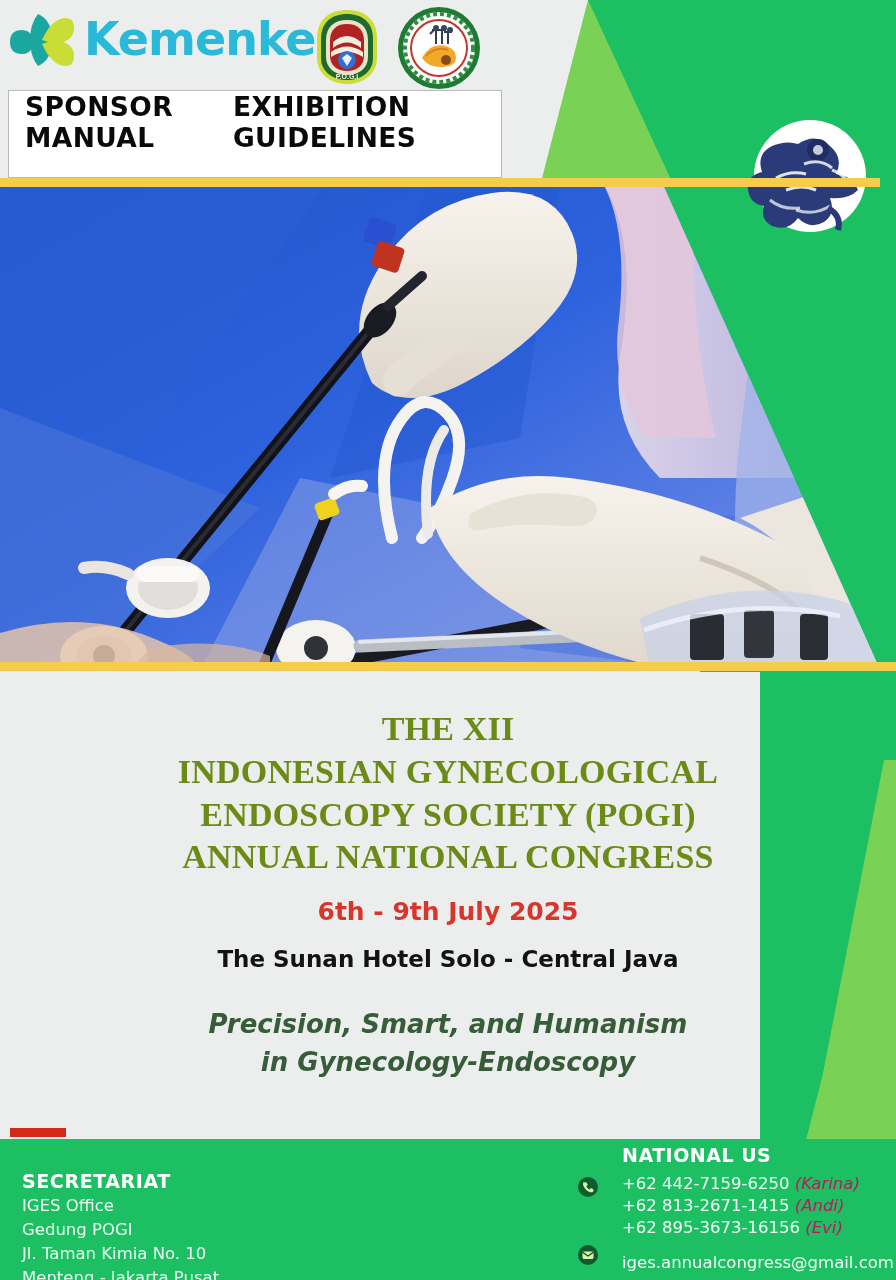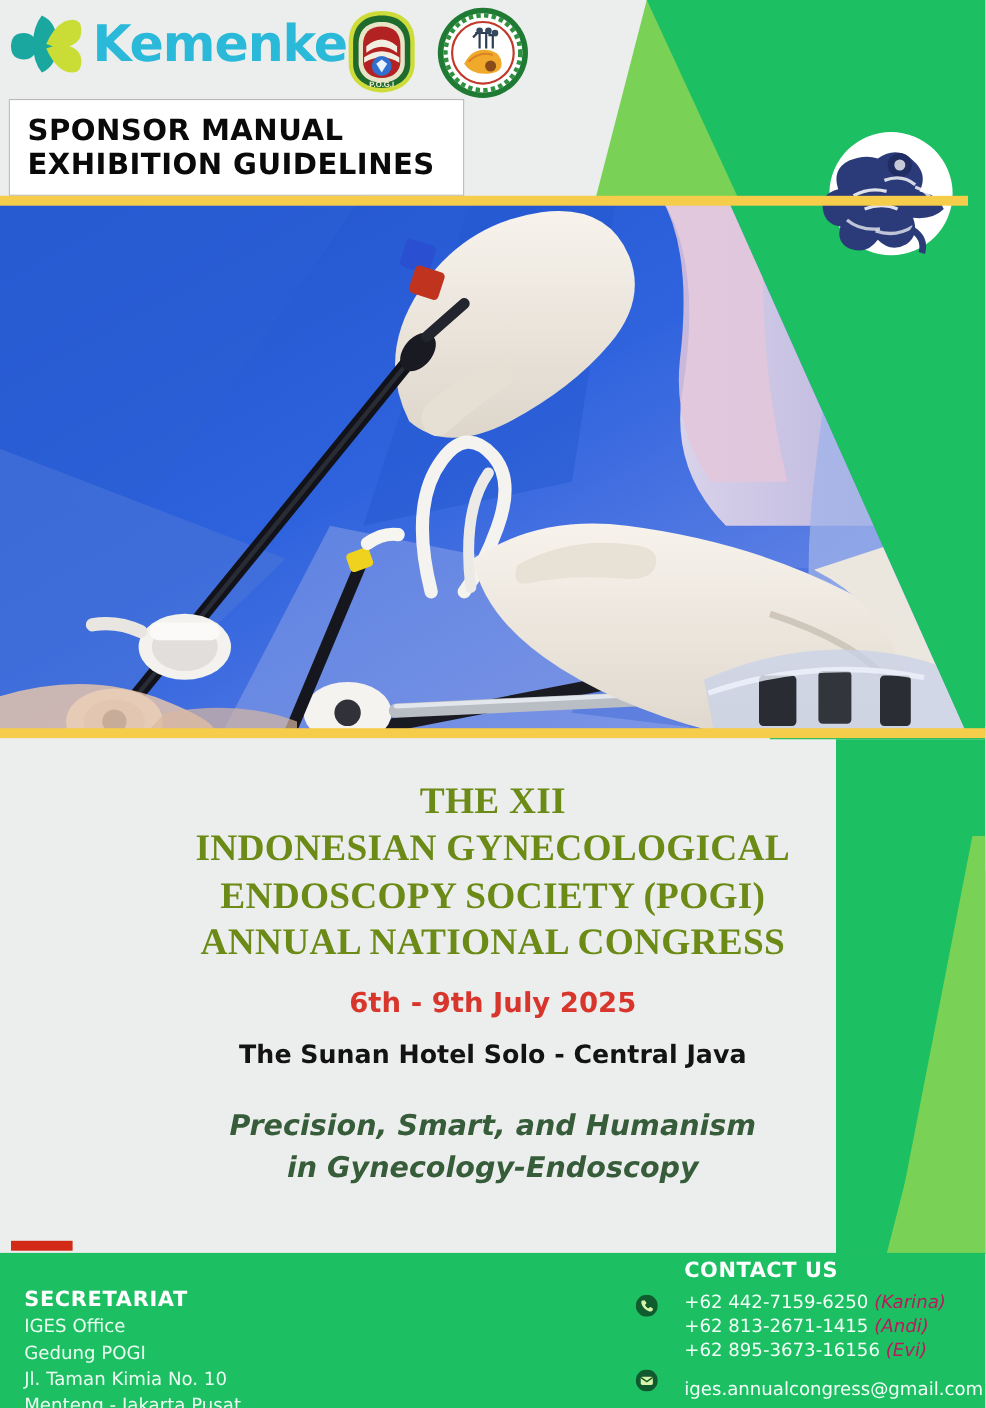--- a/index.html
+++ b/index.html
@@ -18,24 +18,24 @@
   .kemenkes-logo{position:absolute;left:8px;top:6px;width:72px;height:72px;}
   .kemenkes-word{
     position:absolute;left:84px;top:12px;
     font-size:46px;font-weight:bold;color:#2ab9d9;letter-spacing:-1px;
     font-family:"DejaVu Sans", sans-serif;
   }
   .pogi-logo{position:absolute;left:311px;top:8px;width:72px;height:78px;}
   .iges-logo{position:absolute;left:396px;top:6px;width:86px;height:84px;}
 
   .title-box{
-    position:absolute;left:8px;top:90px;width:414px;height:88px;
+    position:absolute;left:8px;top:90px;width:494px;height:88px;
     background:#ffffff;border:1px solid #b9b9b9;
     box-sizing:border-box;
-    display:flex;flex-direction:column;justify-content:center;
+    display:flex;flex-direction:row;justify-content:center;
     padding-left:16px;
   }
   .title-box .line{
     font-family:"DejaVu Sans", sans-serif;
     font-size:26.5px;font-weight:bold;color:#0a0a0a;
     letter-spacing:0.4px;line-height:1.18;
   }
 
   
   .hero-wrap{
@@ -288,21 +288,21 @@
 
   <div class="sec-block">
     <div class="sec-head">SECRETARIAT</div>
     <div class="sec-line">IGES Office</div>
     <div class="sec-line">Gedung POGI</div>
     <div class="sec-line">Jl. Taman Kimia No. 10</div>
     <div class="sec-line">Menteng - Jakarta Pusat</div>
   </div>
 
   <div class="contact-block">
-    <div class="contact-head">CONTACT US</div>
+    <div class="contact-head">NATIONAL US</div>
     <div class="contact-rows">
       <svg class="phone-icon" viewBox="0 0 20 20">
         <circle cx="10" cy="10" r="10" fill="#0f5c2e"></circle>
         <path d="M6.4 5.6 q1.4 -1 2.2 0.2 l0.9 1.5 q0.4 0.7 -0.3 1.2 l-0.6 0.5 q-0.3 0.3 -0.1 0.7 q0.9 1.7 2.6 2.6 q0.4 0.2 0.7 -0.1 l0.5 -0.6 q0.5 -0.7 1.2 -0.3 l1.5 0.9 q1.2 0.8 0.2 2.2 q-1 1.3 -2.8 0.8 q-2.6 -0.7 -4.6 -2.7 q-2 -2 -2.7 -4.6 q-0.5 -1.8 0.8 -2.8 z" fill="#d8f3a8"></path>
       </svg>
       <div class="phone-list">
         <div class="phone-line">
           <span>+62 442-7159-6250</span>
           <span class="phone-name">(Karina)</span>
         </div>

